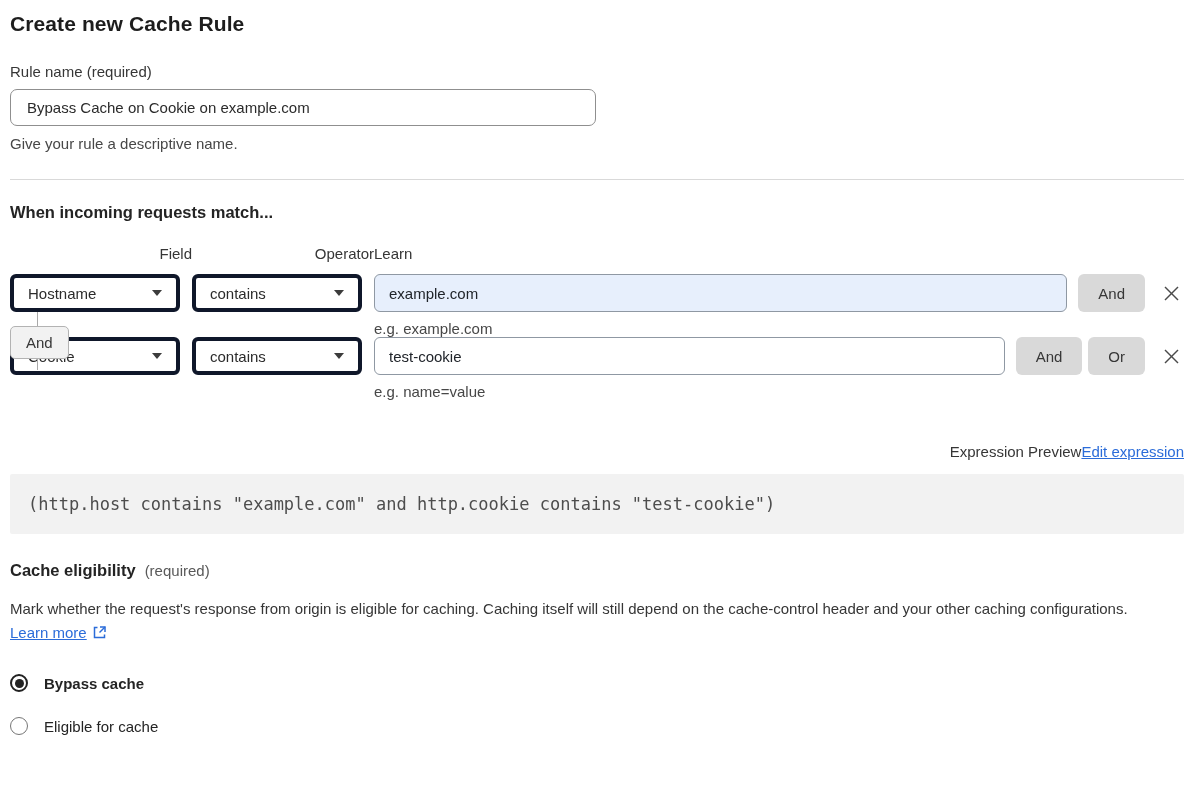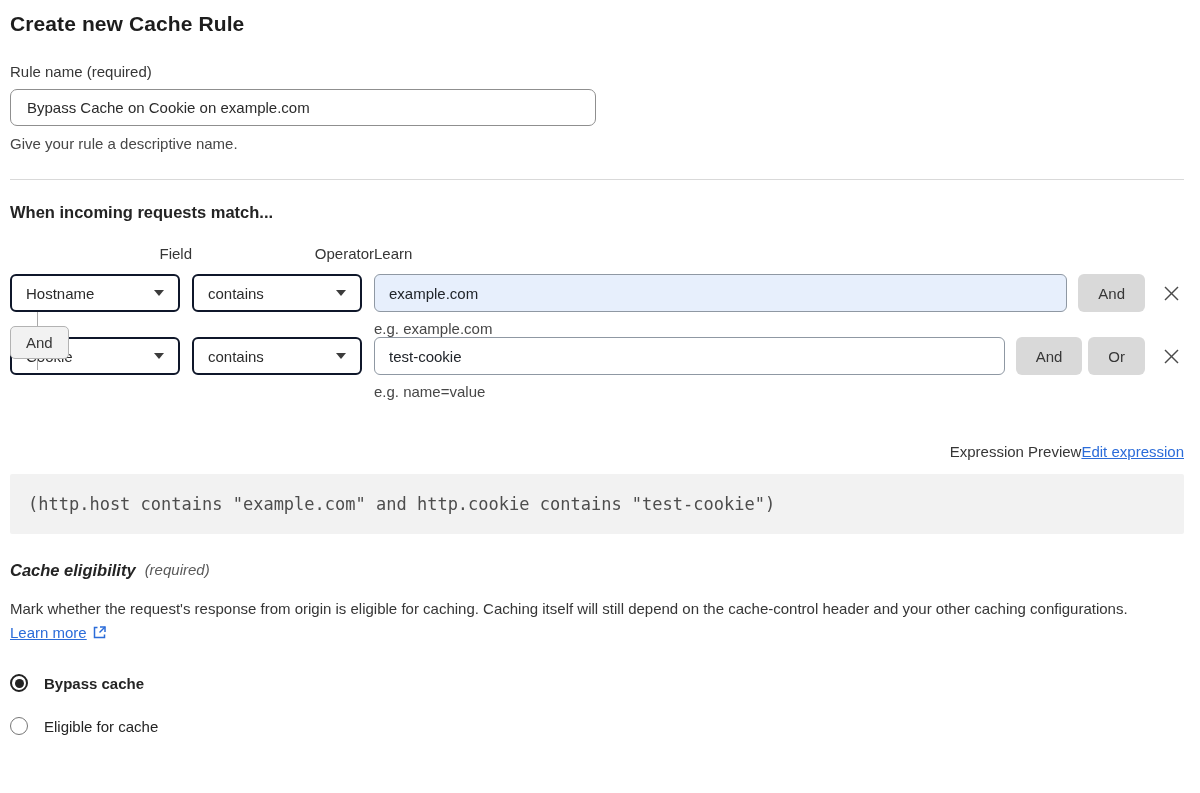--- a/index.html
+++ b/index.html
@@ -22,21 +22,21 @@
   .section-heading { font-size:16.5px; font-weight:700; color:#242424; margin-top:23px; }
 
   .col-labels { display:flex; margin-top:23px; font-size:15px; color:#363636;text-align:right; }
   .col-labels .c1 { width:182px; }
   .col-labels .c2 { width:182px; }
 
   .match-rows { position:relative; margin-top:12px; }
   .match-row { display:flex; align-items:flex-start; }
 
   .select {
-    width:170px; height:38px; border:2px solid #0f172a; border-radius:6px;
+    width:170px; height:38px; border:4px solid #0f172a; border-radius:6px;
     background:#fff; display:flex; align-items:center; justify-content:space-between;
     padding:0 14px; font-size:15px; color:#2b2b2b; margin-right:12px; cursor:pointer; flex:none;
   }
   .caret { width:0; height:0; border-left:5px solid transparent; border-right:5px solid transparent; border-top:6px solid #3c3c3c; flex:none; }
 
   .value-col { flex:1; min-width:0; }
   .value-input {
     width:100%; height:38px; border:1px solid #8f98a3; border-radius:6px;
     padding:0 14px; font-size:15px; color:#20242a; background:#fff; display:block;
     font-family:"Liberation Sans", sans-serif;
@@ -61,21 +61,21 @@
 
   .expr-header { display:flex; justify-content:flex-end; align-items:baseline; margin-top:43px; }
   .expr-label { font-size:15px; color:#363636; }
   .link { font-size:15px; color:#2b6cd9; text-decoration:underline; cursor:pointer; }
   .code-block {
     margin-top:14px; height:60px; background:#f2f2f2; border-radius:2px;
     display:flex; align-items:center; padding:0 18px;
     font-family:"DejaVu Sans Mono", monospace; font-size:17px; color:#4d4d4d; white-space:pre;
   }
 
-  .subsection { margin-top:27px; display:flex; align-items:flex-start;font-style:italic; }
+  .subsection { margin-top:27px; display:flex; align-items:center; }
   .subsection .req { font-size:15px; color:#595959; margin-left:9px; font-weight:400; }
 
   .description { margin-top:17px; font-size:15px; line-height:24px; color:#363636; max-width:1160px; }
   .description .link { white-space:nowrap; }
   .ext-icon { display:inline-block; vertical-align:-2px; margin-left:5px; }
 
   .radio-option { display:flex; align-items:center; margin-top:27px; cursor:pointer; }
   .radio-option + .radio-option { margin-top:25px; }
   .radio-circle {
     width:18px; height:18px; border-radius:50%; border:2px solid #222; flex:none;

